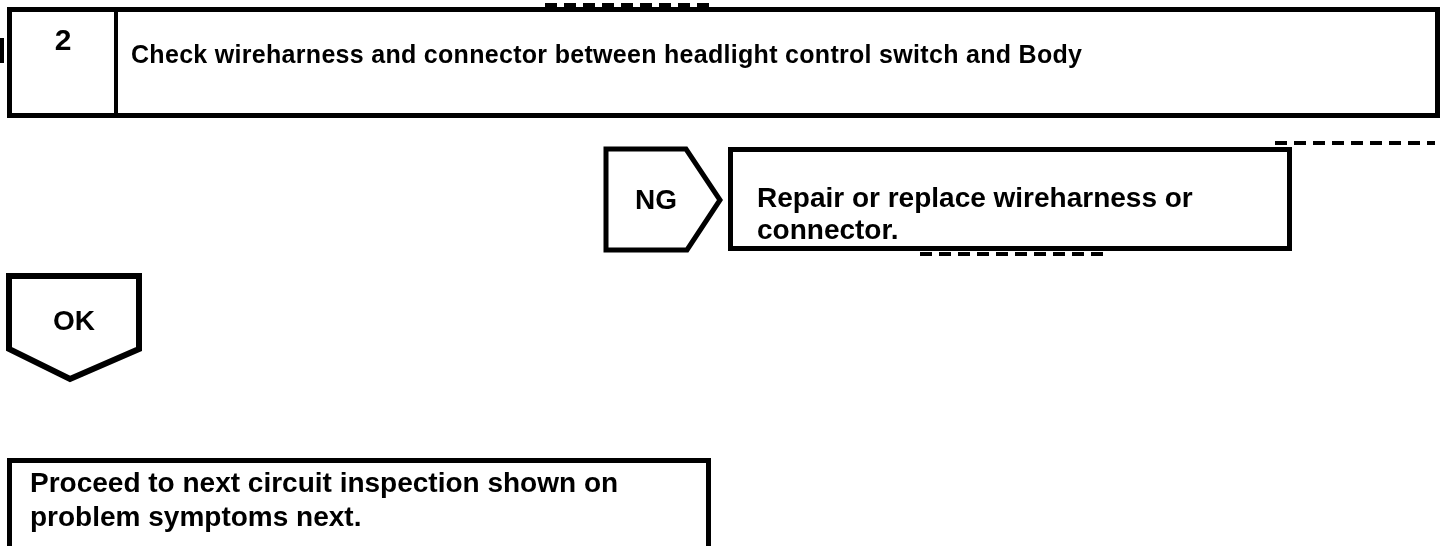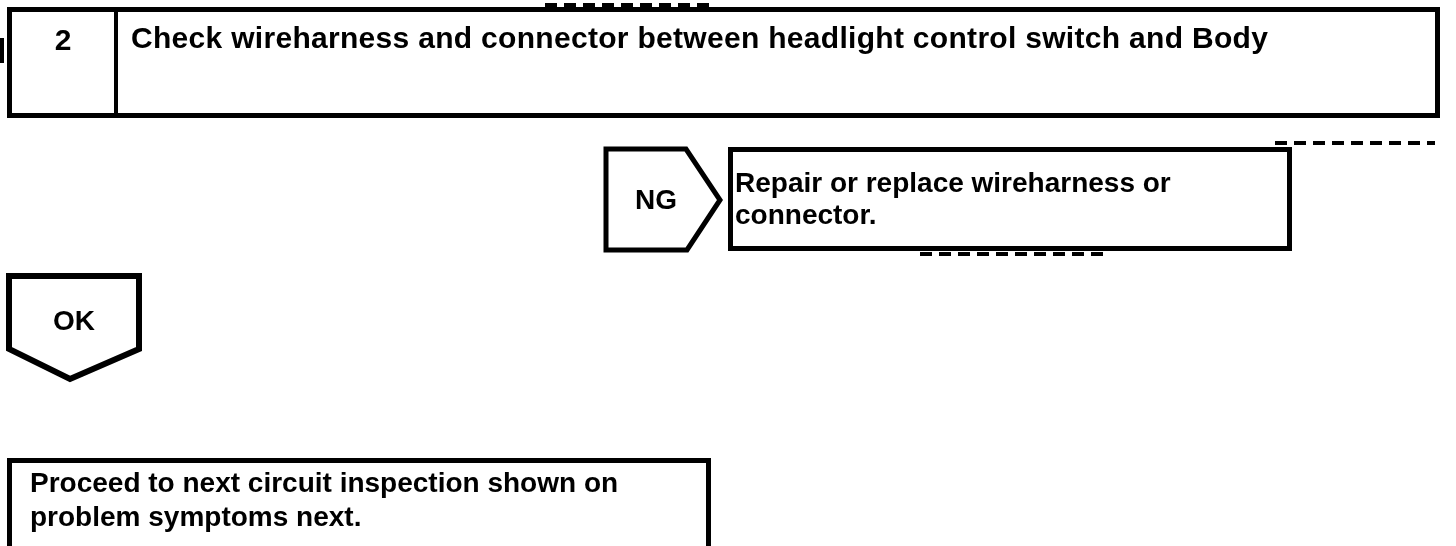--- a/index.html
+++ b/index.html
@@ -33,22 +33,22 @@
     box-sizing: border-box;
     text-align: center;
     padding-top: 10px;
     font-size: 30px;
     font-weight: bold;
     line-height: 36px;
     flex: 0 0 auto;
   }
   .step-text {
     flex: 1 1 auto;
-    padding: 8px 20px 0 13px;
-    font-size: 30px;
+    padding: 24px 20px 0 13px;
+    font-size: 25px;
     font-weight: bold;
     line-height: 36px;
     letter-spacing: 0.3px;
   }
   .svg-overlay {
     position: absolute;
     left: 0; top: 0;
     width: 1456px;
     height: 546px;
     pointer-events: none;
@@ -66,22 +66,22 @@
     width: 100px; height: 101px; text-align: right;
   }
   .ok-label {
     left: 9px; top: 284px;
     width: 130px; height: 73px;
   }
   .ng-action-box {
     left: 728px; top: 147px;
     width: 564px; height: 104px;
     display: flex;
-    align-items: center;
-    padding-left: 2px;
+    align-items: flex-end;
+    padding-left: 24px;
     font-size: 28px;
     font-weight: bold;
   }
   .ok-action-box {
     left: 7px; top: 432px;
     width: 704px; height: 105px;
     padding: 3px 8px 0 18px;
     font-size: 28px;
     font-weight: bold;
     line-height: 34px;

